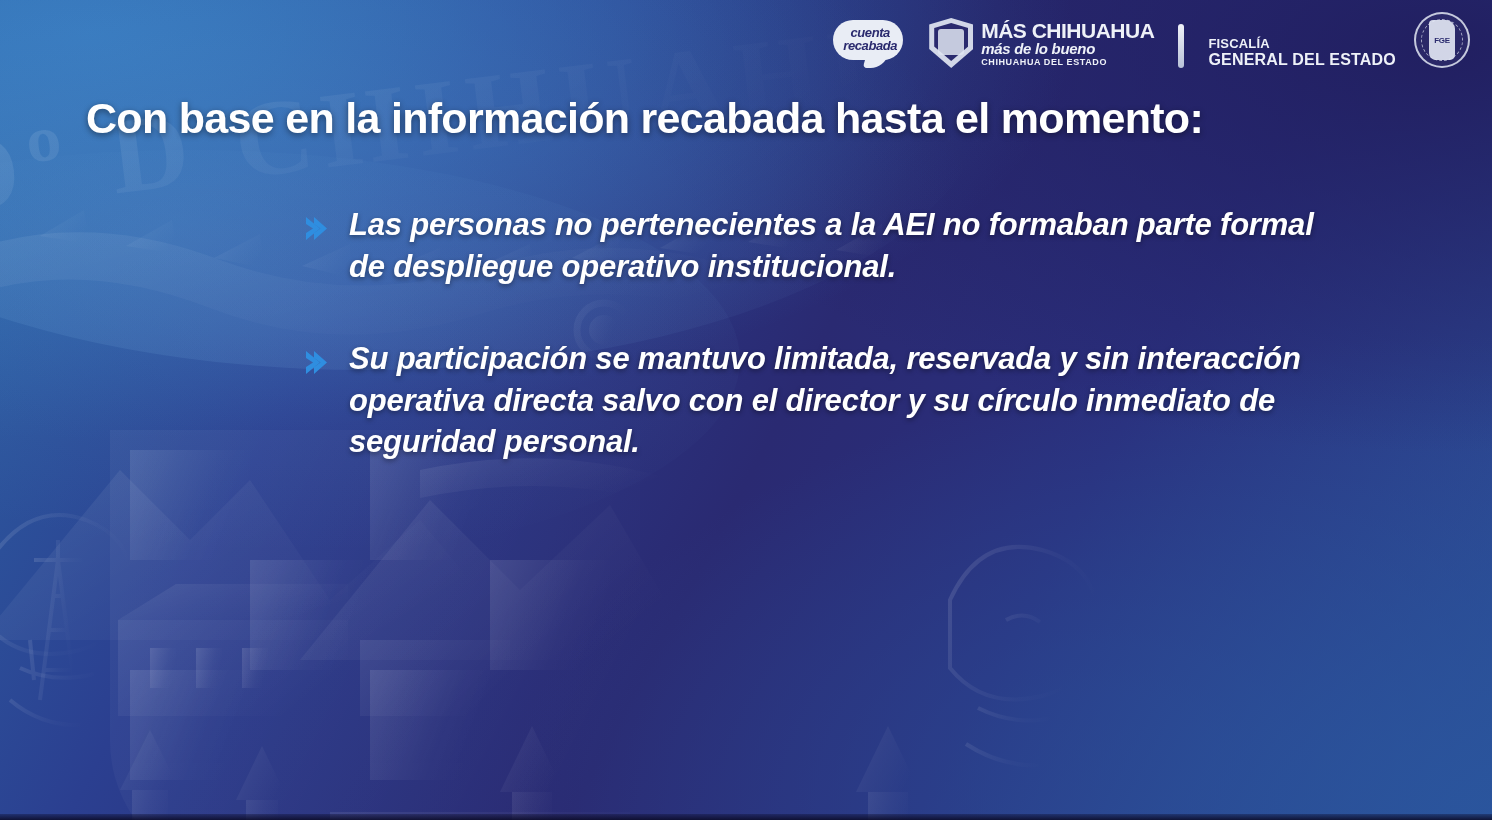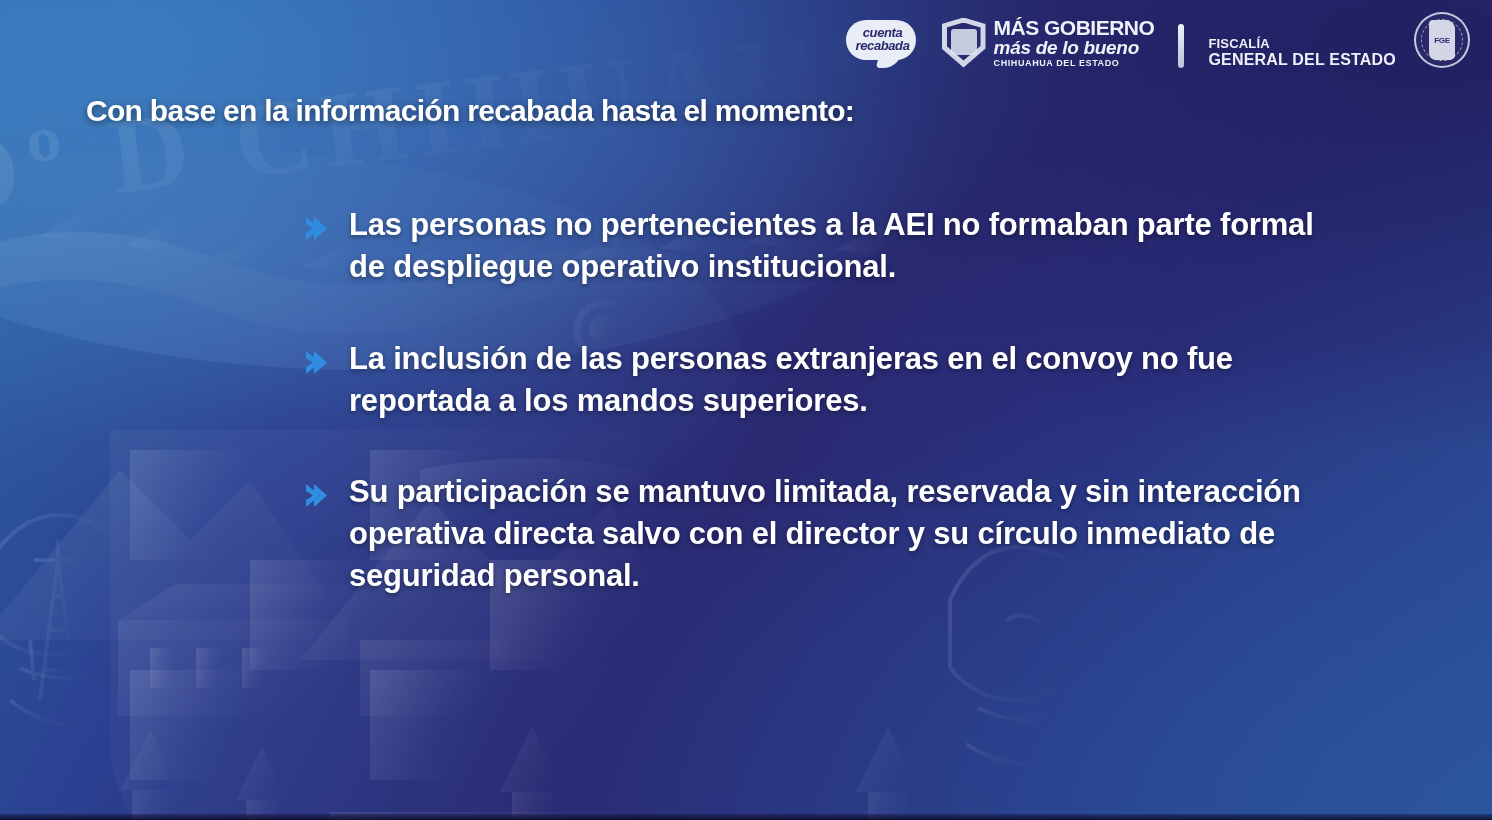--- a/index.html
+++ b/index.html
@@ -93,21 +93,21 @@
   }
   .shield .ins {
     position:absolute; left:9px; top:11px; right:9px; bottom:13px;
     background:rgba(225,230,242,0.85);
     border-radius:3px;
     z-index:2;
   }
 
   .mas-text { color:#eef1f8; line-height:1.0; }
   .mas-1 { font-size:21px; font-weight:bold; letter-spacing:-0.5px; }
-  .mas-2 { font-size:19px; font-weight:bold; font-style:italic; letter-spacing:-0.3px; margin-top:0;}
+  .mas-2 { font-size:15px; font-weight:bold; font-style:italic; letter-spacing:-0.3px; margin-top:0;}
   .mas-3 { font-size:9px; font-weight:bold; letter-spacing:0.6px; margin-top:2px; }
 
   .divider-bar {
     width:6px; height:44px;
     background:linear-gradient(180deg,#f0f2f8,#b9c2d8);
     border-radius:3px;
     margin:0 6px;
   }
 
   .fis-text { color:#eef1f8; line-height:1.08; }
@@ -134,38 +134,39 @@
     display:flex; align-items:center; justify-content:center;
     font-size:8px; font-weight:bold; color:#2a2a6e;
     letter-spacing:-0.3px;
   }
 
   
   .title {
     position:absolute; left:86px; top:94px;
     width:1340px;
     color:#ffffff;
-    font-size:30px;
+    font-size:43px;
     font-weight:bold;
     letter-spacing:-0.7px;
     text-shadow:0 2px 6px rgba(0,0,0,0.45);
     z-index:5;
     white-space:nowrap;
   }
 
   
   .bullets {
     position:absolute; left:302px; top:204px;
     width:1040px;
     z-index:5;
   }
   .bullet {
     display:flex;
     align-items:flex-start;
     margin-bottom:50px;
+    font-style:italic;
   }
   .bullet:last-child { margin-bottom:4px; }
 
   .chev {
     flex:none;
     width:26px; height:30px;
     margin-right:21px;
     margin-top:10px;
     position:relative;
   }
@@ -307,21 +308,21 @@
           <div class="t2">recabada</div>
         </div>
       </div>
     </div>
 
     <div class="logo-block">
       <div class="shield">
           <span class="ins"></span>
         </div>
       <div class="mas-text">
-        <div class="mas-1">MÁS GOBIERNO</div>
+        <div class="mas-1">MÁS CHIHUAHUA</div>
         <div class="mas-2">más de lo bueno</div>
         <div class="mas-3">CHIHUAHUA DEL ESTADO</div>
       </div>
     </div>
 
     <div class="divider-bar"></div>
 
     <div class="logo-block">
       <div class="fis-text">
         <div class="fis-1">FISCALÍA</div>
@@ -341,29 +342,20 @@
     <div class="bullet">
       <span class="chev">
         <svg width="26" height="30" viewBox="0 0 26 30">
           <path d="M4 3 L18 14.5 L4 26 L4 19 L11 14.5 L4 10 Z" fill="#2f8ee0"></path>
           <path d="M12 3 L25 14.5 L12 26 L12 19 L18.5 14.5 L12 10 Z" fill="#2f8ee0"></path>
         </svg>
       </span>
       <span class="btext">Las personas no pertenecientes a la AEI no formaban parte formal de despliegue operativo institucional.</span>
     </div>
 
-    <div class="bullet">
-      <span class="chev">
-        <svg width="26" height="30" viewBox="0 0 26 30">
-          <path d="M4 3 L18 14.5 L4 26 L4 19 L11 14.5 L4 10 Z" fill="#2f8ee0"></path>
-          <path d="M12 3 L25 14.5 L12 26 L12 19 L18.5 14.5 L12 10 Z" fill="#2f8ee0"></path>
-        </svg>
-      </span>
-      <span class="btext">La inclusión de las personas extranjeras en el convoy no fue reportada a los mandos superiores.</span>
-    </div>
 
     <div class="bullet">
       <span class="chev">
         <svg width="26" height="30" viewBox="0 0 26 30">
           <path d="M4 3 L18 14.5 L4 26 L4 19 L11 14.5 L4 10 Z" fill="#2f8ee0"></path>
           <path d="M12 3 L25 14.5 L12 26 L12 19 L18.5 14.5 L12 10 Z" fill="#2f8ee0"></path>
         </svg>
       </span>
       <span class="btext">Su participación se mantuvo limitada, reservada y sin interacción operativa directa salvo con el director y su círculo inmediato de seguridad personal.</span>
     </div>

